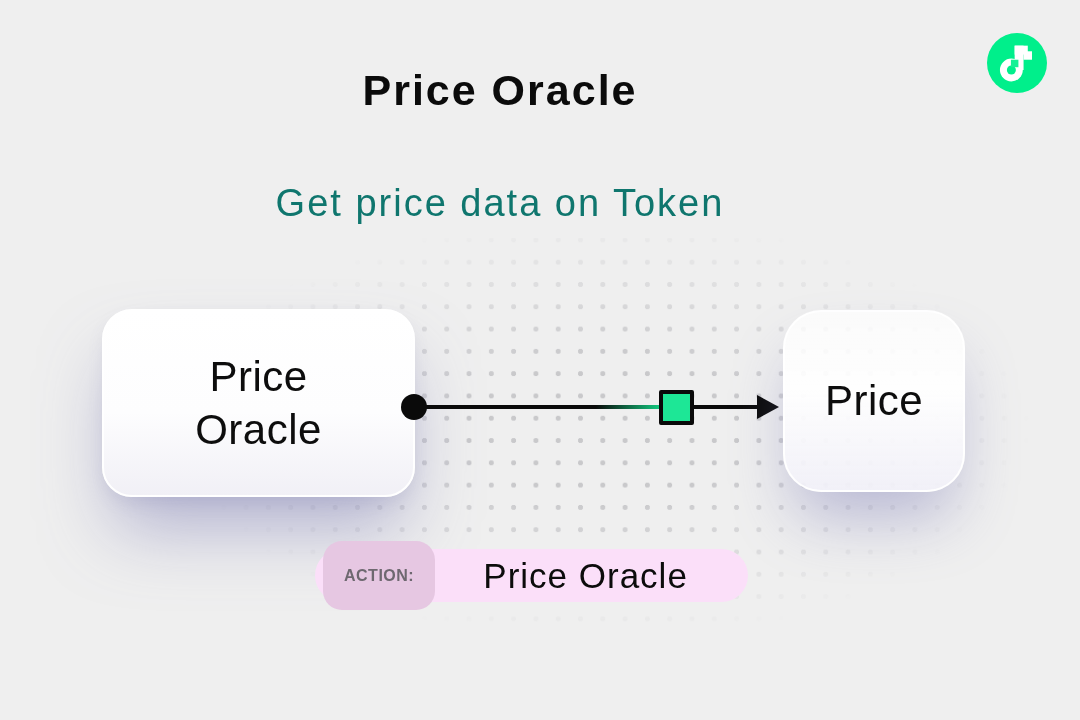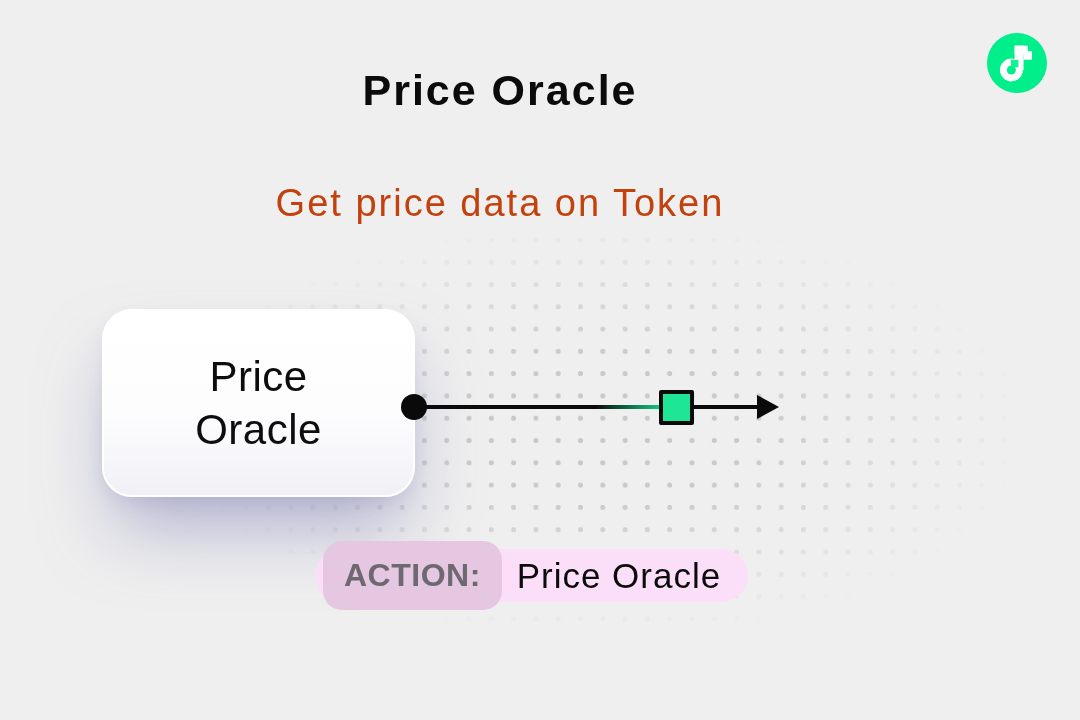--- a/index.html
+++ b/index.html
@@ -24,21 +24,21 @@
     mask-image:radial-gradient(ellipse 60% 60% at 51% 44%,#000 28%,rgba(0,0,0,0) 82%);
   }
 
   
   .title{
     position:absolute;left:0;right:0;top:66px;text-align:center;
     font-size:43px;font-weight:700;color:#0b0b0b;letter-spacing:2px;
   }
   .subtitle{
     position:absolute;left:0;right:0;top:182px;text-align:center;
-    font-size:38px;font-weight:400;color:#c2410c;letter-spacing:2px;
+    font-size:38px;font-weight:400;color:#0f766e;letter-spacing:2px;
   }
 
   
   .logo{position:absolute;left:987px;top:33px;width:60px;height:60px;}
 
   
   .node{
     position:absolute;display:flex;align-items:center;justify-content:center;
     color:#0d0d0d;font-size:42px;letter-spacing:.5px;box-sizing:border-box;
   }
@@ -74,21 +74,21 @@
 
   
   .badge{
     position:absolute;left:315px;top:549px;width:433px;height:53px;border-radius:27px;
     background:#fbdff9;display:flex;align-items:center;
     padding:0 12px 0 8px;box-sizing:border-box;
   }
   .badge-label{
     background:#e6c7e2;color:#6e6870;border-radius:19px;height:37px;
     display:flex;align-items:center;justify-content:center;
-    padding:16px 21px;font-size:32px;font-weight:600;letter-spacing:.5px;white-space:nowrap;
+    padding:16px 21px;font-size:16px;font-weight:600;letter-spacing:.5px;white-space:nowrap;
   }
   .badge-value{
     flex:1;text-align:center;font-size:35px;font-weight:400;
     color:#0c0c0c;letter-spacing:1px;white-space:nowrap;
   }
 </style>
 </head>
 <body>
 
 <div class="stage">
@@ -113,19 +113,22 @@
   <div class="node node-source">
     <span class="node-text">Price Oracle</span>
   </div>
 
   <span class="edge-dot"></span>
   <span class="edge-line"></span>
   <span class="edge-line-green"></span>
   <span class="edge-marker"></span>
   <span class="edge-arrow"></span>
 
+  <div class="node node-target">
+    <span>Price</span>
+  </div>
 
   <div class="badge">
     <span class="badge-label">ACTION:</span>
     <span class="badge-value">Price Oracle</span>
   </div>
 
 </div>
 
 </body></html>

